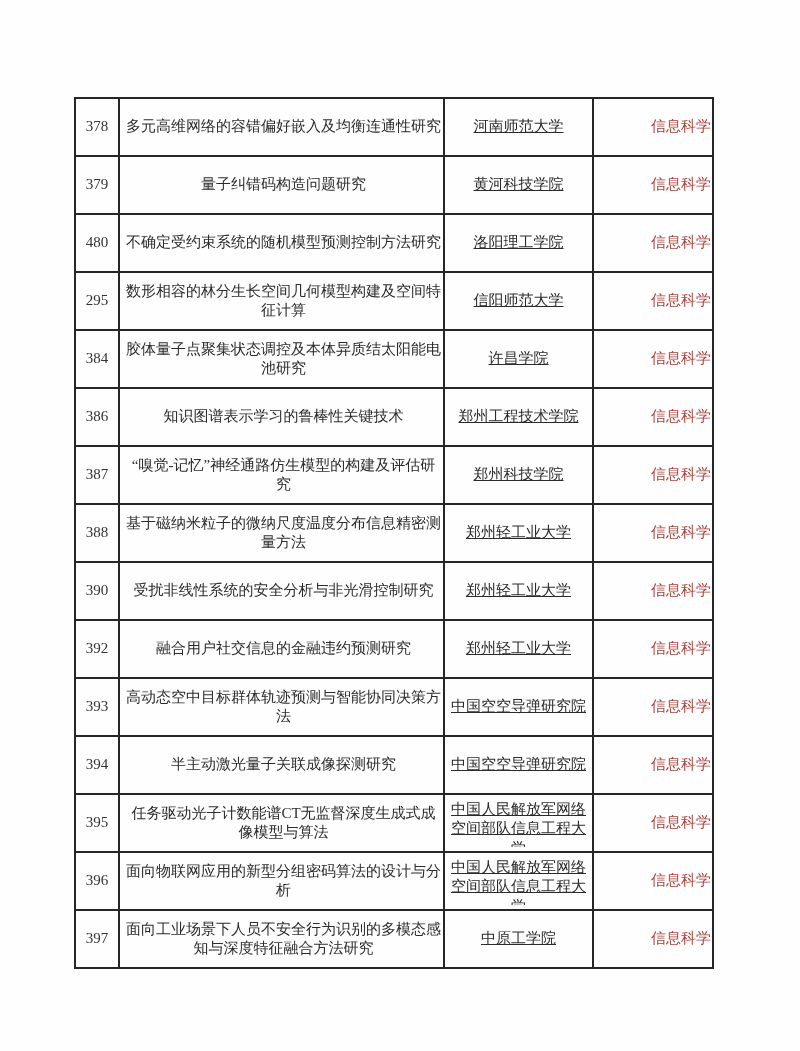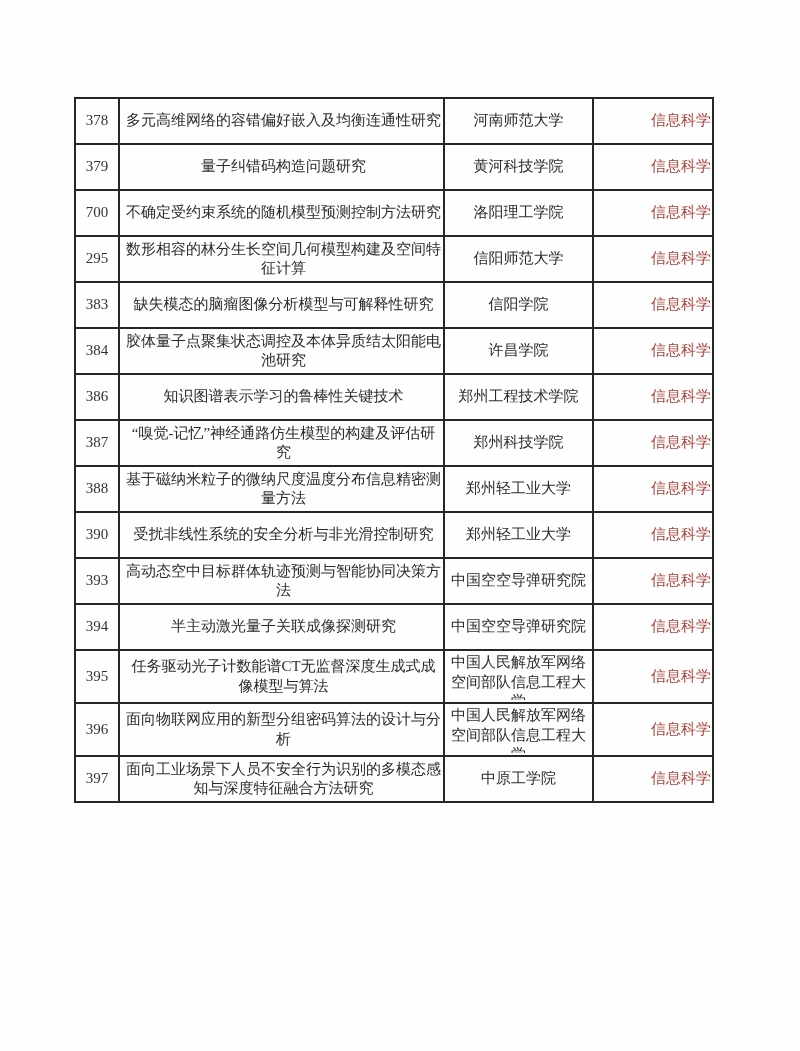--- a/index.html
+++ b/index.html
@@ -25,42 +25,42 @@
     left: 74px;
     top: 97px;
     width: 638px;
     border-collapse: collapse;
     table-layout: fixed;
   }
   .doc-table col.c-num  { width: 44px;  }
   .doc-table col.c-title{ width: 325px; }
   .doc-table col.c-inst { width: 149px; }
   .doc-table col.c-cat  { width: 120px; }
-  .doc-table tr { height: 46px; }
+  .doc-table tr { height: 58px; }
   .doc-table td {
     border: 2px solid #262626;
     font-size: 15px;
     line-height: 1.3;
     vertical-align: middle;
     padding: 2px 1px;
     letter-spacing: 0;
     word-break: break-all;
   }
   td.cell-num {
     text-align: center;
     color: #333333;
     font-size: 15px;
   }
   td.cell-title {
     text-align: center;
     padding-left: 6px;
     padding-right: 2px;
     margin-top: 25px;
   }
-  td.cell-inst { text-align: center; }
+  td.cell-inst { text-align: center; text-decoration: underline; }
   .inst-clip {
     max-height: 47px;
     overflow: hidden;
   }
   td.cell-cat {
     text-align: right;
     color: var(--cat-color, #a8423a);
   }
 </style>
 </head>
@@ -85,44 +85,36 @@
   </tr>
         <tr>
     <td class="cell-num">379</td>
     <td class="cell-title">量子纠错码构造问题研究</td>
     <td class="cell-inst">
       <div class="inst-clip">黄河科技学院</div>
     </td>
     <td class="cell-cat">信息科学</td>
   </tr>
         <tr>
-    <td class="cell-num">700</td>
+    <td class="cell-num">480</td>
     <td class="cell-title">不确定受约束系统的随机模型预测控制方法研究</td>
     <td class="cell-inst">
       <div class="inst-clip">洛阳理工学院</div>
     </td>
     <td class="cell-cat">信息科学</td>
   </tr>
         <tr>
     <td class="cell-num">295</td>
     <td class="cell-title">数形相容的林分生长空间几何模型构建及空间特征计算</td>
     <td class="cell-inst">
       <div class="inst-clip">信阳师范大学</div>
     </td>
     <td class="cell-cat">信息科学</td>
   </tr>
         <tr>
-    <td class="cell-num">383</td>
-    <td class="cell-title">缺失模态的脑瘤图像分析模型与可解释性研究</td>
-    <td class="cell-inst">
-      <div class="inst-clip">信阳学院</div>
-    </td>
-    <td class="cell-cat">信息科学</td>
-  </tr>
-        <tr>
     <td class="cell-num">384</td>
     <td class="cell-title">胶体量子点聚集状态调控及本体异质结太阳能电池研究</td>
     <td class="cell-inst">
       <div class="inst-clip">许昌学院</div>
     </td>
     <td class="cell-cat">信息科学</td>
   </tr>
         <tr>
     <td class="cell-num">386</td>
     <td class="cell-title">知识图谱表示学习的鲁棒性关键技术</td>
@@ -143,20 +135,28 @@
     <td class="cell-num">388</td>
     <td class="cell-title">基于磁纳米粒子的微纳尺度温度分布信息精密测量方法</td>
     <td class="cell-inst">
       <div class="inst-clip">郑州轻工业大学</div>
     </td>
     <td class="cell-cat">信息科学</td>
   </tr>
         <tr>
     <td class="cell-num">390</td>
     <td class="cell-title">受扰非线性系统的安全分析与非光滑控制研究</td>
+    <td class="cell-inst">
+      <div class="inst-clip">郑州轻工业大学</div>
+    </td>
+    <td class="cell-cat">信息科学</td>
+  </tr>
+        <tr>
+    <td class="cell-num">392</td>
+    <td class="cell-title">融合用户社交信息的金融违约预测研究</td>
     <td class="cell-inst">
       <div class="inst-clip">郑州轻工业大学</div>
     </td>
     <td class="cell-cat">信息科学</td>
   </tr>
         <tr>
     <td class="cell-num">393</td>
     <td class="cell-title">高动态空中目标群体轨迹预测与智能协同决策方法</td>
     <td class="cell-inst">
       <div class="inst-clip">中国空空导弹研究院</div>

